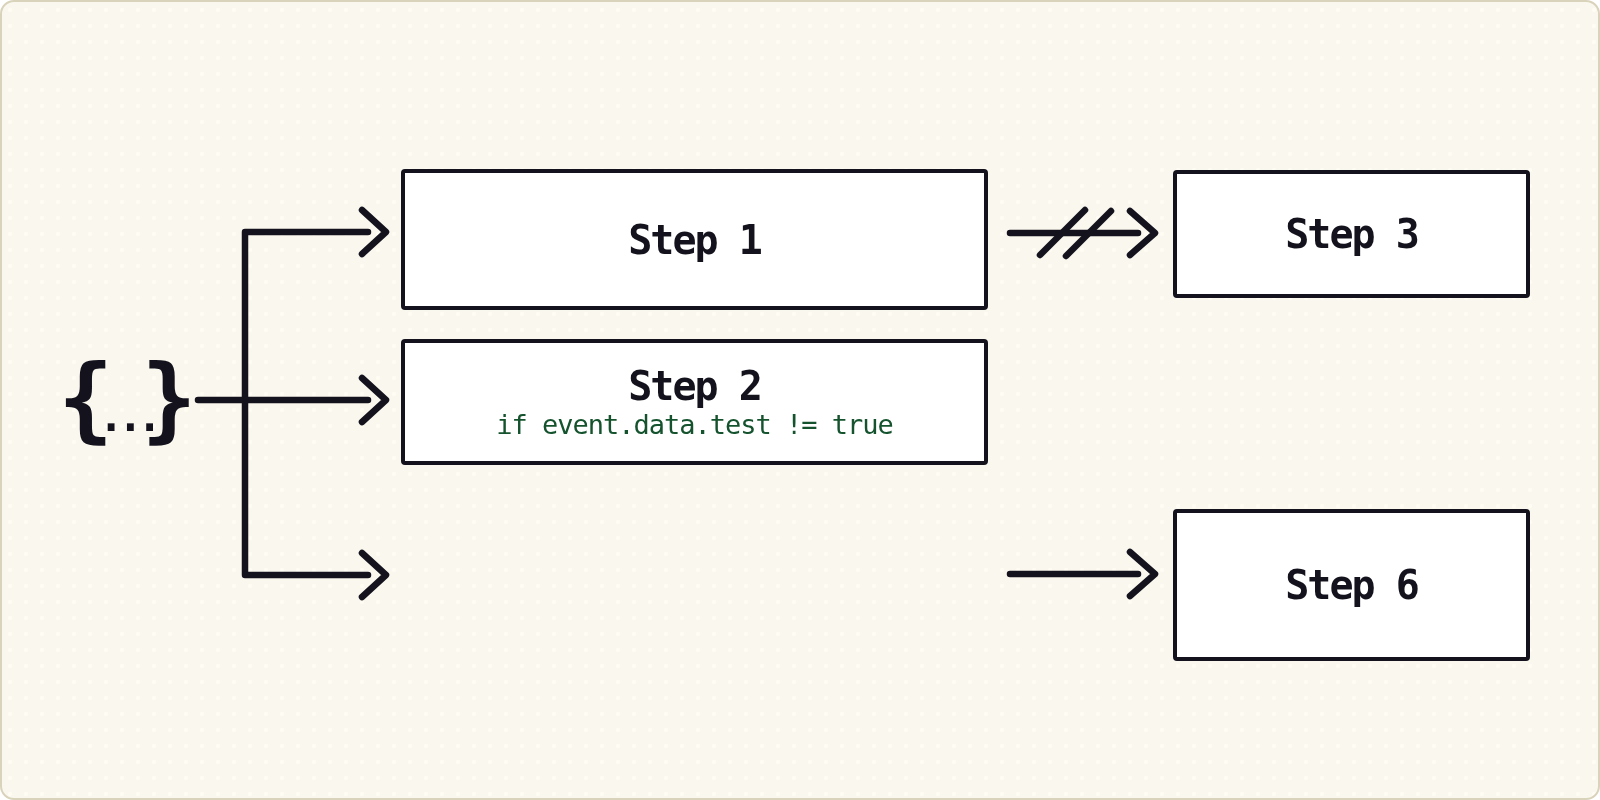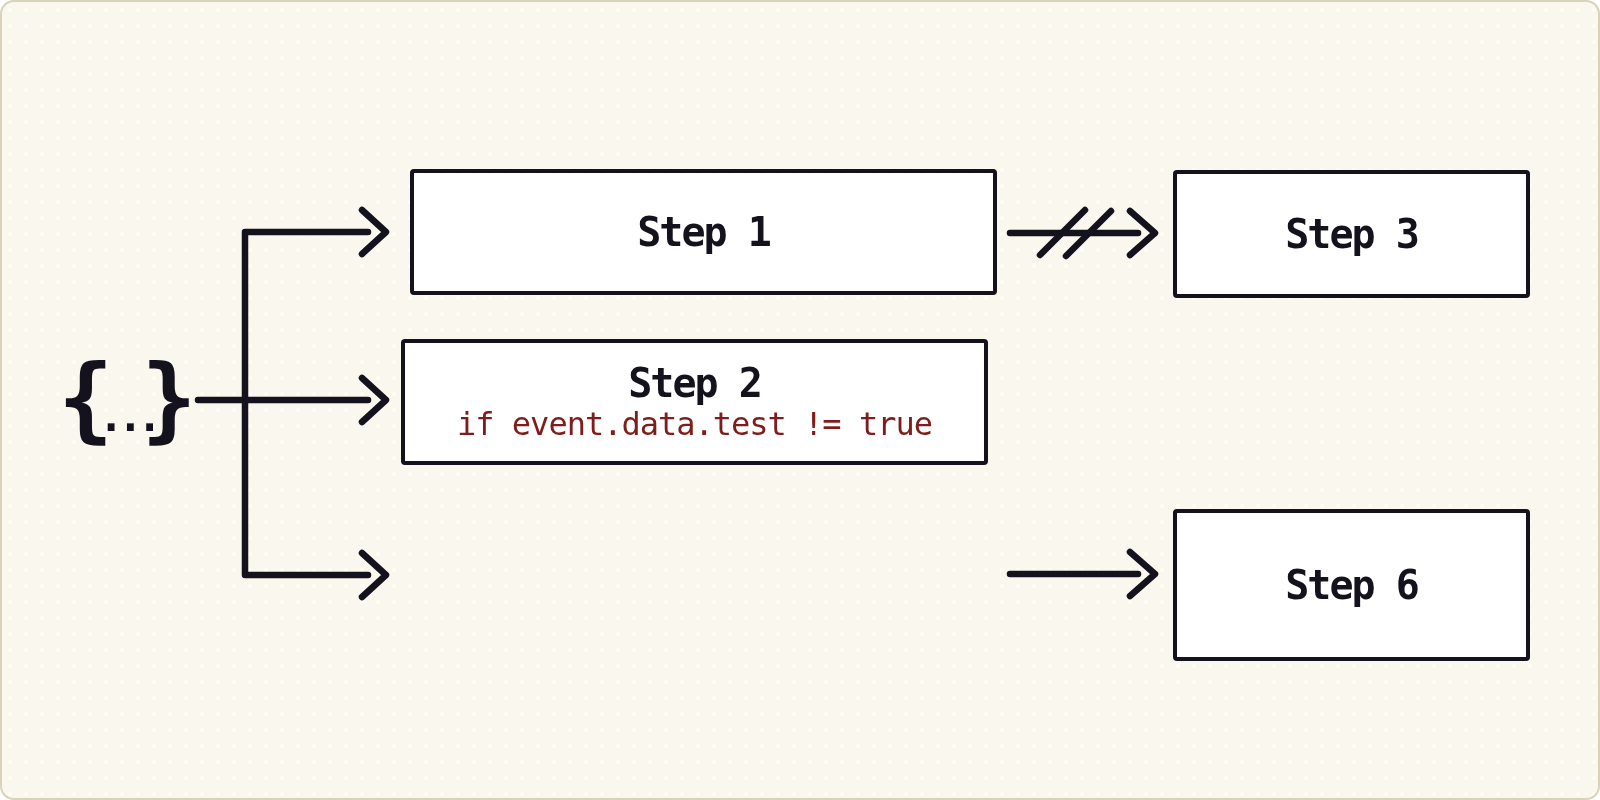--- a/index.html
+++ b/index.html
@@ -47,28 +47,28 @@
   }
   .step-title {
     font-weight: bold;
     font-size: 40px;
     line-height: 1.1;
     letter-spacing: -2px;
     color: #14131d;
     white-space: pre;
   }
   .step-condition {
-    font-size: 32px;
+    font-size: 27px;
     line-height: 1.1;
     letter-spacing: -1px;
-    color: #7f1d1d;
+    color: #14532d;
     white-space: pre;
     text-align: center;
   }
-  .box-step1 { left: 408px; top: 167px; width: 587px; height: 126px; }
+  .box-step1 { left: 399px; top: 167px; width: 587px; height: 141px; }
   .box-step2 { left: 399px; top: 337px; width: 587px; height: 126px; }
   .box-step3 { left: 399px; top: 507px; width: 587px; height: 126px; }
   .box-step5 { left: 1171px; top: 168px; width: 357px; height: 128px; }
   .box-step6 { left: 1171px; top: 507px; width: 357px; height: 152px; }
   .payload {
     position: absolute;
     left: 56px;
     top: 352px;
     line-height: 92px;
     color: #14131d;

